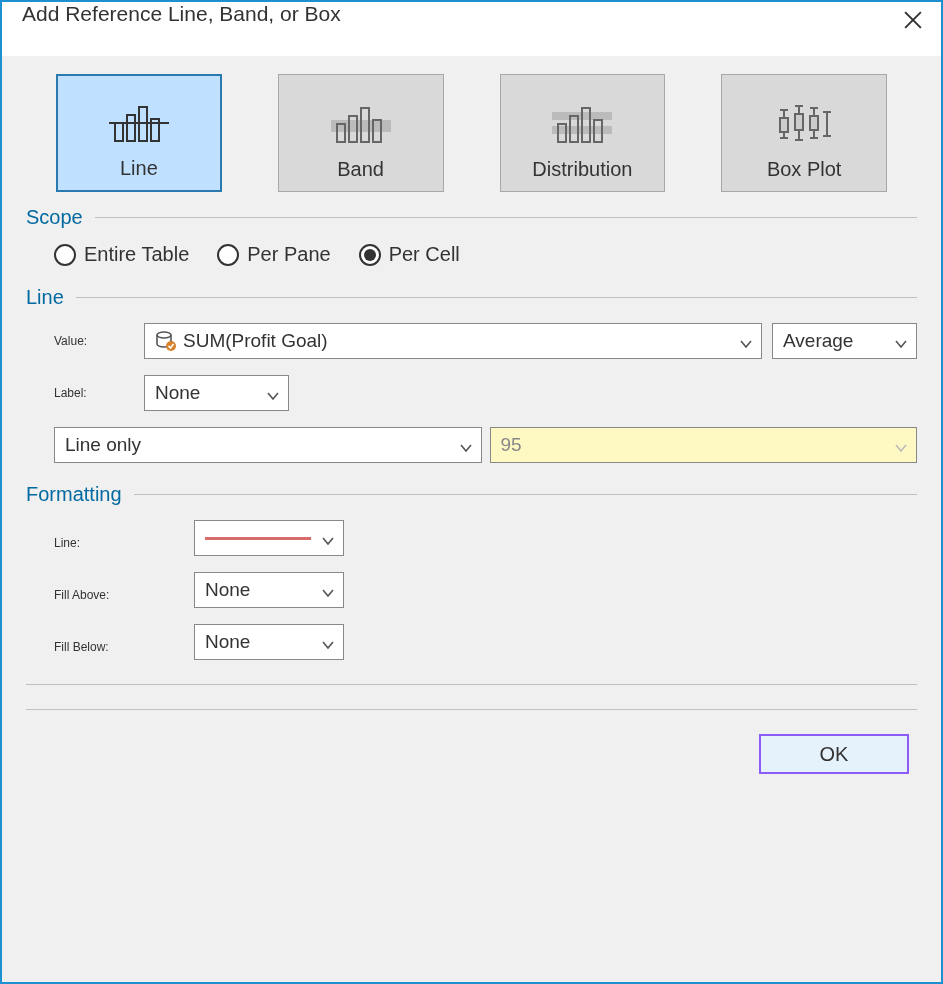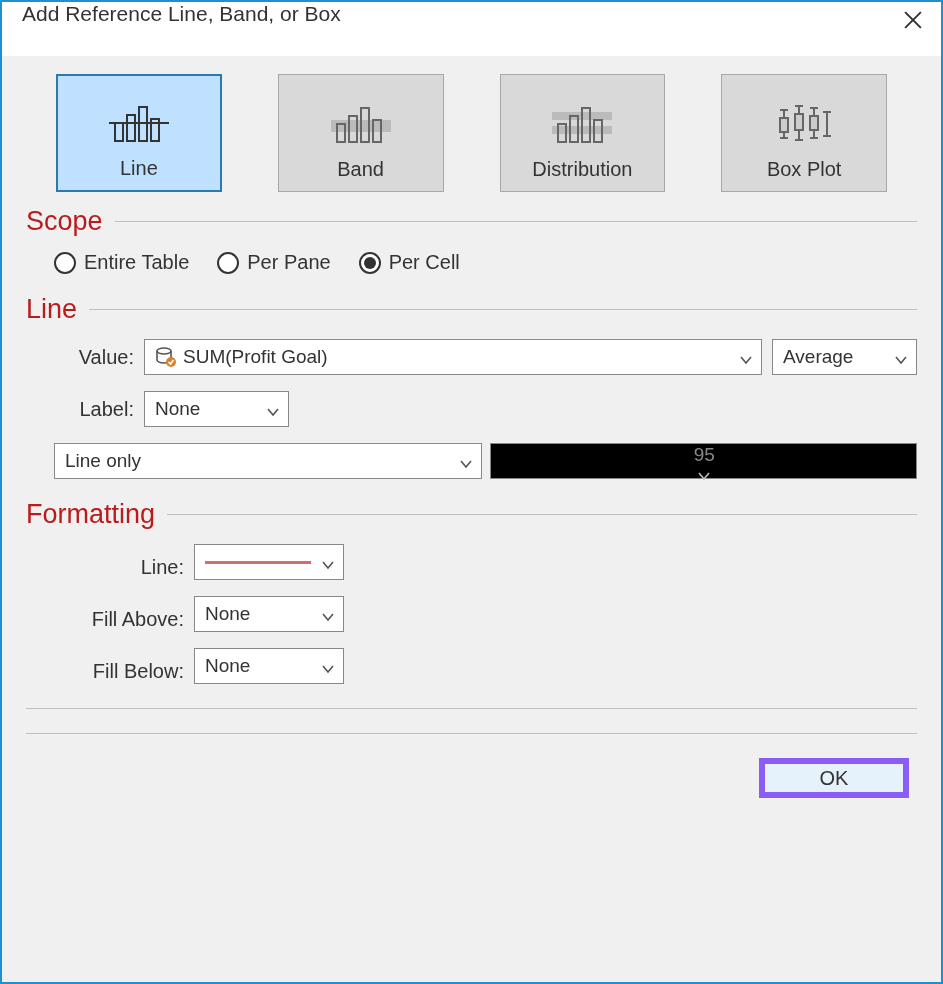--- a/index.html
+++ b/index.html
@@ -76,22 +76,22 @@
     align-items:center;
     gap: 12px;
     margin-bottom: 14px;
   }
   .section-header .rule {
     flex:1;
     height:1px;
     background:#c0c0c0;
   }
   .section-header .label {
-    font-size: 27px;
-    color:#b91c1c;
+    font-size: 20px;
+    color:#0369a1;
   }
   
   .radios {
     display:flex;
     gap: 28px;
     padding-left: 28px;
     margin-bottom: 20px;
     margin-top: 8px;
   }
   .radio {
@@ -116,38 +116,36 @@
   
   .row {
     display:flex;
     align-items:center;
     gap: 10px;
     margin-bottom: 16px;
     padding-left: 28px;
   }
   .row-label {
     width: 80px;
-    font-size: 20px;
-    text-align: right;
+    font-size: 12px;
   }
   .format-label { width: 130px; margin-top: 10px; }
   .select {
     background:#fff;
     border:1px solid #888;
     height: 36px;
     display:flex;
     align-items:center;
     justify-content:space-between;
     padding: 0 8px 0 10px;
     font-size: 19px;
   }
   .select.disabled {
-    background:#000000;
+    background:#fef9c3;
     color:#888;
-    flex-direction:column;
   }
   .chev { width:14px; height:14px; }
   .chev svg { width:100%; height:100%; }
   .select-big { flex:1; }
   .select-med { width: 145px; }
   .select-fmt { width: 150px; }
   .value-icon { width:22px; height:22px; margin-right:6px; display:inline-flex; align-items:center; justify-content:center; }
   .value-content { display:flex; align-items:center;justify-content:center; }
   .line-sample {
     flex:1; height:3px; background:#d86b6b;
@@ -179,21 +177,21 @@
   }
   .checkbox svg { width:16px; height:16px; }
   .buttons {
     display:flex;
     justify-content:flex-end;
     padding-right: 8px;
   }
   .ok-btn {
     width: 150px;
     height: 40px;
-    border: 6px solid #8b5cf6;
+    border: 2px solid #8b5cf6;
     background:#e5f1fb;
     display:flex; align-items:center; justify-content:center;
     font-size: 20px;
   }
 </style>
 </head>
 <body>
 
 <div class="window">
   <div class="titlebar">

